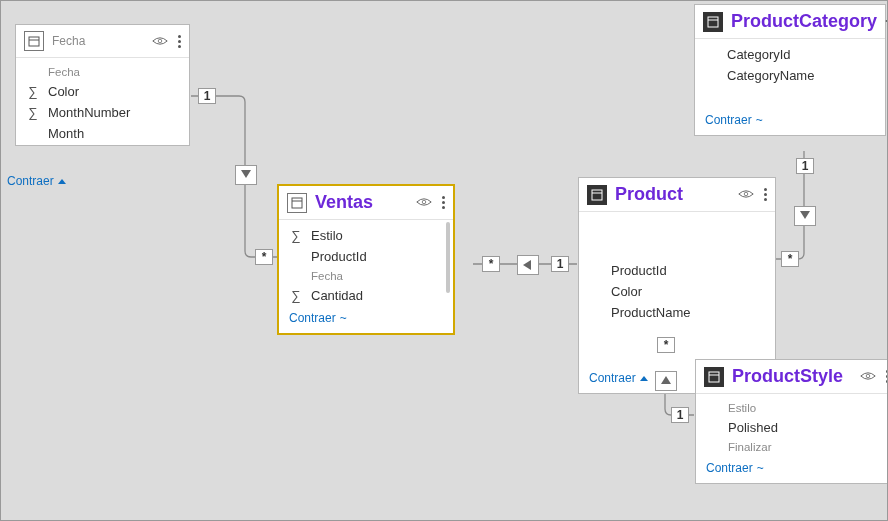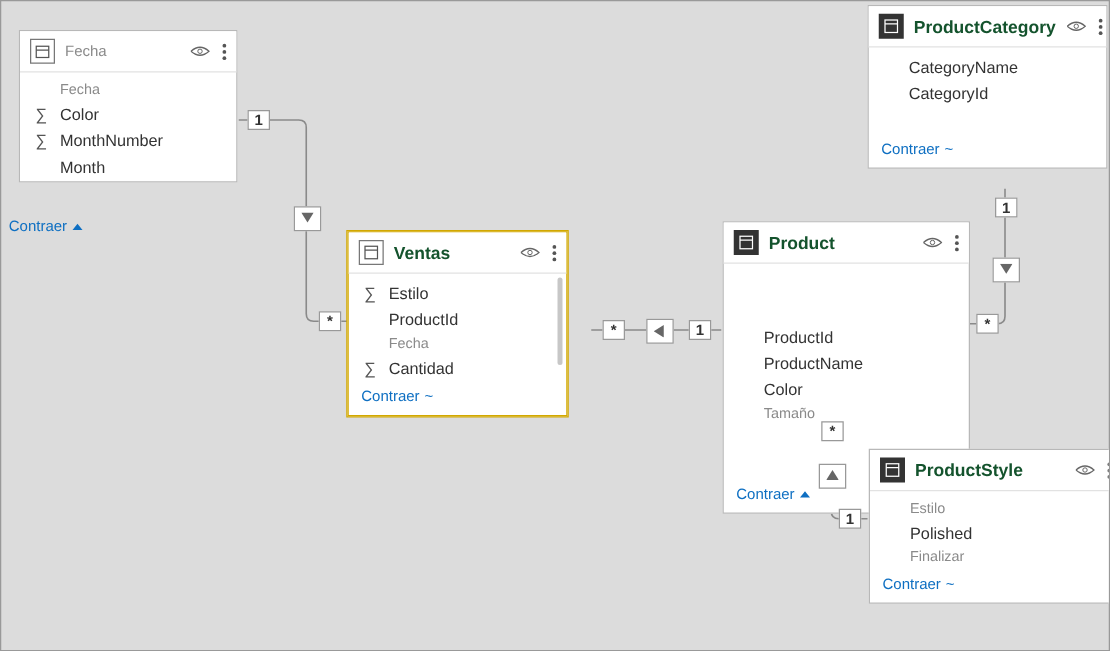--- a/index.html
+++ b/index.html
@@ -32,21 +32,21 @@
     background:#fff;
   }
   .thead .ticon {
     width: 20px; height: 20px;
     background: #333;
     display:flex; align-items:center; justify-content:center;
     flex-shrink:0;
   }
   .thead .ticon.outline { background:#fff; border:1px solid #777; }
   .thead .ticon svg { width:12px; height:12px; }
-  .thead .title { flex:1; font-size:14px; font-weight:600; color:#14532d; }
+  .thead .title { flex:1; font-size:18px; font-weight:600; color:#6d28d9; }
   .thead .title.dim { color:#8a8a8a; font-weight:400; font-size:12px;}
   .thead .actions { display:flex; align-items:center; gap:10px; color:#555;}
   .eye svg { width:16px; height:10px; }
   .kebab { display:flex; flex-direction:column; gap:2px;}
   .kebab span{ width:3px;height:3px;background:#555;border-radius:50%;}
   .tbody { padding: 8px 10px 4px 10px; display:flex; flex-direction:column; gap:6px;}
   .field { display:flex; align-items:center; gap:8px; font-size:13px; color:#333; }
   .field.dim { color:#8a8a8a; font-size:11.5px; }
   .sigma { width:14px; font-size:13px; color:#555; text-align:center;}
   .sigma.blank { visibility:hidden;}
@@ -239,29 +239,25 @@
         </span>
     </div>
   </div>
   <div class="tbody">
     <div class="field">
         <span class="sigma blank"></span>
         <span>ProductId</span>
       </div>
     <div class="field">
         <span class="sigma blank"></span>
+        <span>Color</span>
+      </div>
+    <div class="field">
+        <span class="sigma blank"></span>
         <span>ProductName</span>
-      </div>
-    <div class="field">
-        <span class="sigma blank"></span>
-        <span>Color</span>
-      </div>
-    <div class="field dim">
-        <span class="sigma blank"></span>
-        <span>Tamaño</span>
       </div>
   </div>
   <div class="collapse collapse-bottom chev-up">
     <span>Contraer</span>
   </div>
 </div>
 
 <div class="table" style="left:693px; top:3px; width:192px;">
   <div class="thead">
     <div class="ticon">
@@ -279,25 +275,25 @@
       <span class="kebab">
           <span></span>
           <span></span>
           <span></span>
         </span>
     </div>
   </div>
   <div class="tbody">
     <div class="field">
         <span class="sigma blank"></span>
+        <span>CategoryId</span>
+      </div>
+    <div class="field">
+        <span class="sigma blank"></span>
         <span>CategoryName</span>
-      </div>
-    <div class="field">
-        <span class="sigma blank"></span>
-        <span>CategoryId</span>
       </div>
   </div>
   <div style="height:22px"></div>
   <div class="collapse collapse-bottom tilde">
     <span>Contraer</span>
   </div>
 </div>
 
 <div class="card-badge" style="left:795px; top:157px;">
     <span>1</span>

